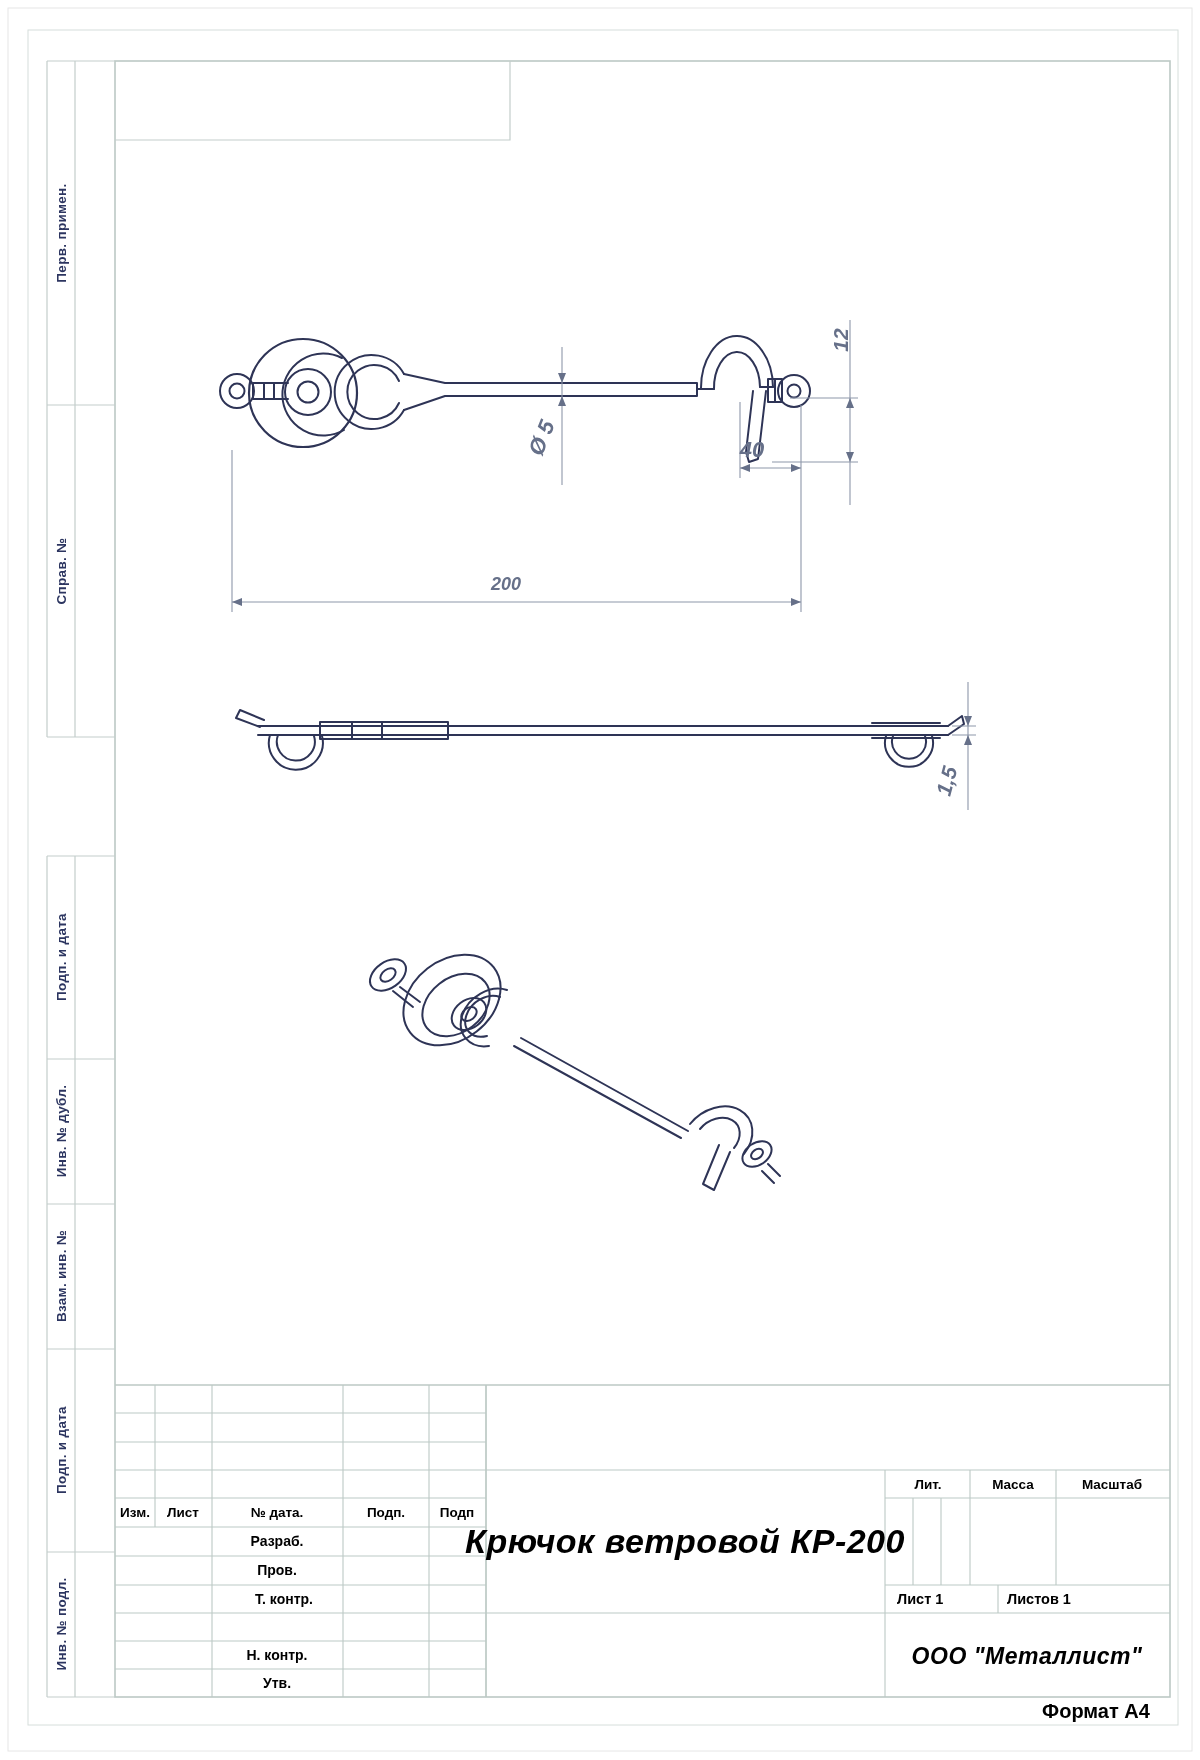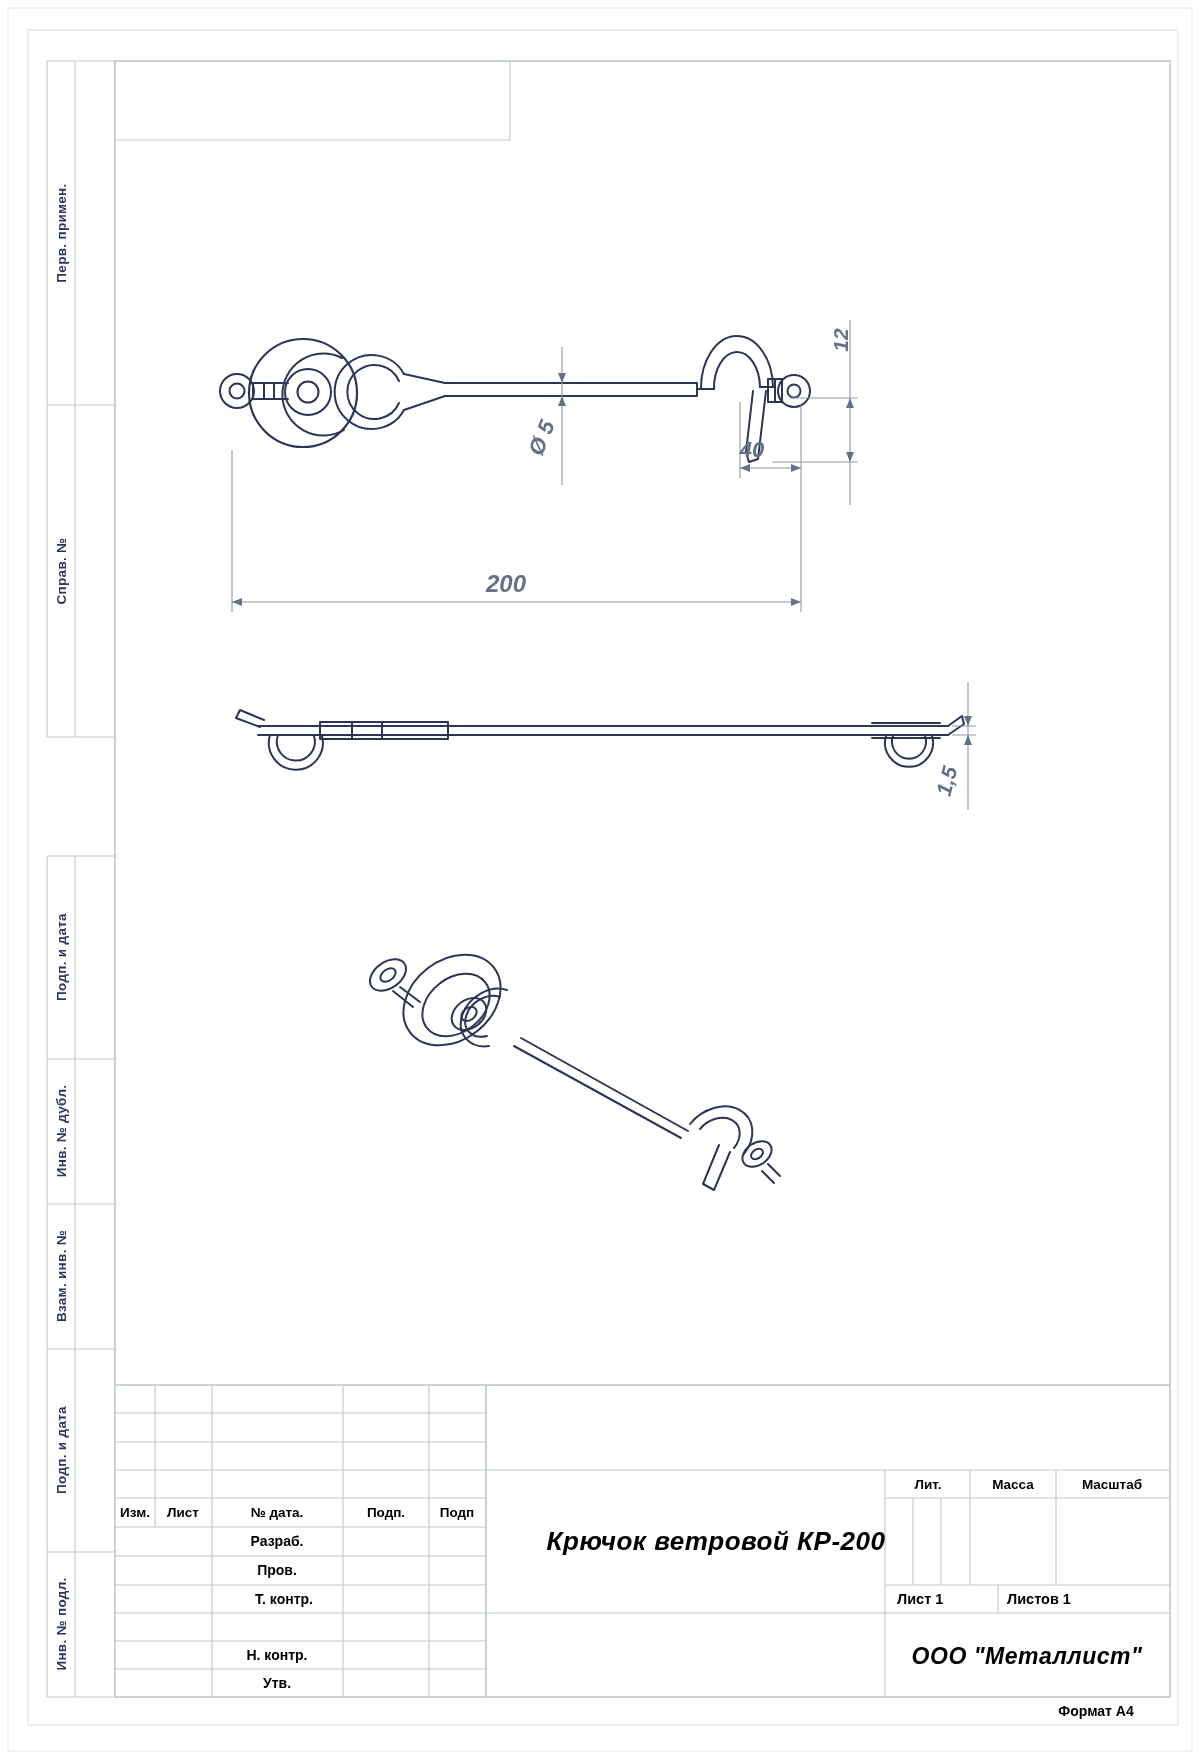--- a/index.html
+++ b/index.html
@@ -6,23 +6,23 @@
   .page{position:relative;width:1200px;height:1760px;background:#ffffff;overflow:hidden;
         font-family:"Liberation Sans",sans-serif;}
   svg.linework{position:absolute;left:0;top:0;}
   .txt{position:absolute;transform:translate(-50%,-50%);white-space:nowrap;
        color:#000000;font-weight:600;}
   .vlabel{position:absolute;transform:translate(-50%,-50%) rotate(-90deg);white-space:nowrap;
        color:#2c3560;font-weight:600;font-size:13.5px;letter-spacing:.3px;}
   .tb-hdr{font-size:13.5px;}
   .tb-role{font-size:14px;}
   .tb-small{font-size:14.5px;}
-  .tb-title{font-size:26px;font-style:italic;letter-spacing:.5px;margin-left:31px;}
+  .tb-title{font-size:34px;font-style:italic;letter-spacing:.5px;}
   .tb-company{font-size:23px;font-style:italic;letter-spacing:.5px;}
-  .tb-format{font-size:14px;}
+  .tb-format{font-size:20px;}
   .dim{position:absolute;transform:translate(-50%,-50%);white-space:nowrap;
        color:#667089;font-style:italic;font-weight:600;font-size:22px;}
   .anchor-left{transform:translate(0,-50%);}
 </style>
 </head>
 <body>
 
 <div class="page">
 
   <svg class="linework" width="1200" height="1760" viewBox="0 0 1200 1760">
@@ -125,21 +125,21 @@
   </svg>
 
   <div class="vlabel" style="left:61px;top:233px">Перв. примен.</div>
   <div class="vlabel" style="left:61px;top:571px">Справ. №</div>
   <div class="vlabel" style="left:61px;top:957px">Подп. и дата</div>
   <div class="vlabel" style="left:61px;top:1131px">Инв. № дубл.</div>
   <div class="vlabel" style="left:61px;top:1276px">Взам. инв. №</div>
   <div class="vlabel" style="left:61px;top:1450px">Подп. и дата</div>
   <div class="vlabel" style="left:61px;top:1624px">Инв. № подл.</div>
 
-  <div class="dim" style="left:506px;top:584px;font-size:24px">200</div>
+  <div class="dim" style="left:506px;top:584px;font-size:18px">200</div>
   <div class="dim" style="left:752px;top:450px">40</div>
   <div class="dim" style="left:542px;top:438px;transform:translate(-50%,-50%) rotate(-68deg)">Ø 5</div>
   <div class="dim" style="left:841px;top:340px;font-size:21px;transform:translate(-50%,-50%) rotate(-90deg)">12</div>
   <div class="dim" style="left:947px;top:781px;font-size:21px;transform:translate(-50%,-50%) rotate(-75deg)">1,5</div>
 
   <div class="txt tb-hdr" style="left:135px;top:1512px">Изм.</div>
   <div class="txt tb-hdr" style="left:183px;top:1512px">Лист</div>
   <div class="txt tb-hdr" style="left:277px;top:1512px">№ дата.</div>
   <div class="txt tb-hdr" style="left:386px;top:1512px">Подп.</div>
   <div class="txt tb-hdr" style="left:457px;top:1512px">Подп</div>

